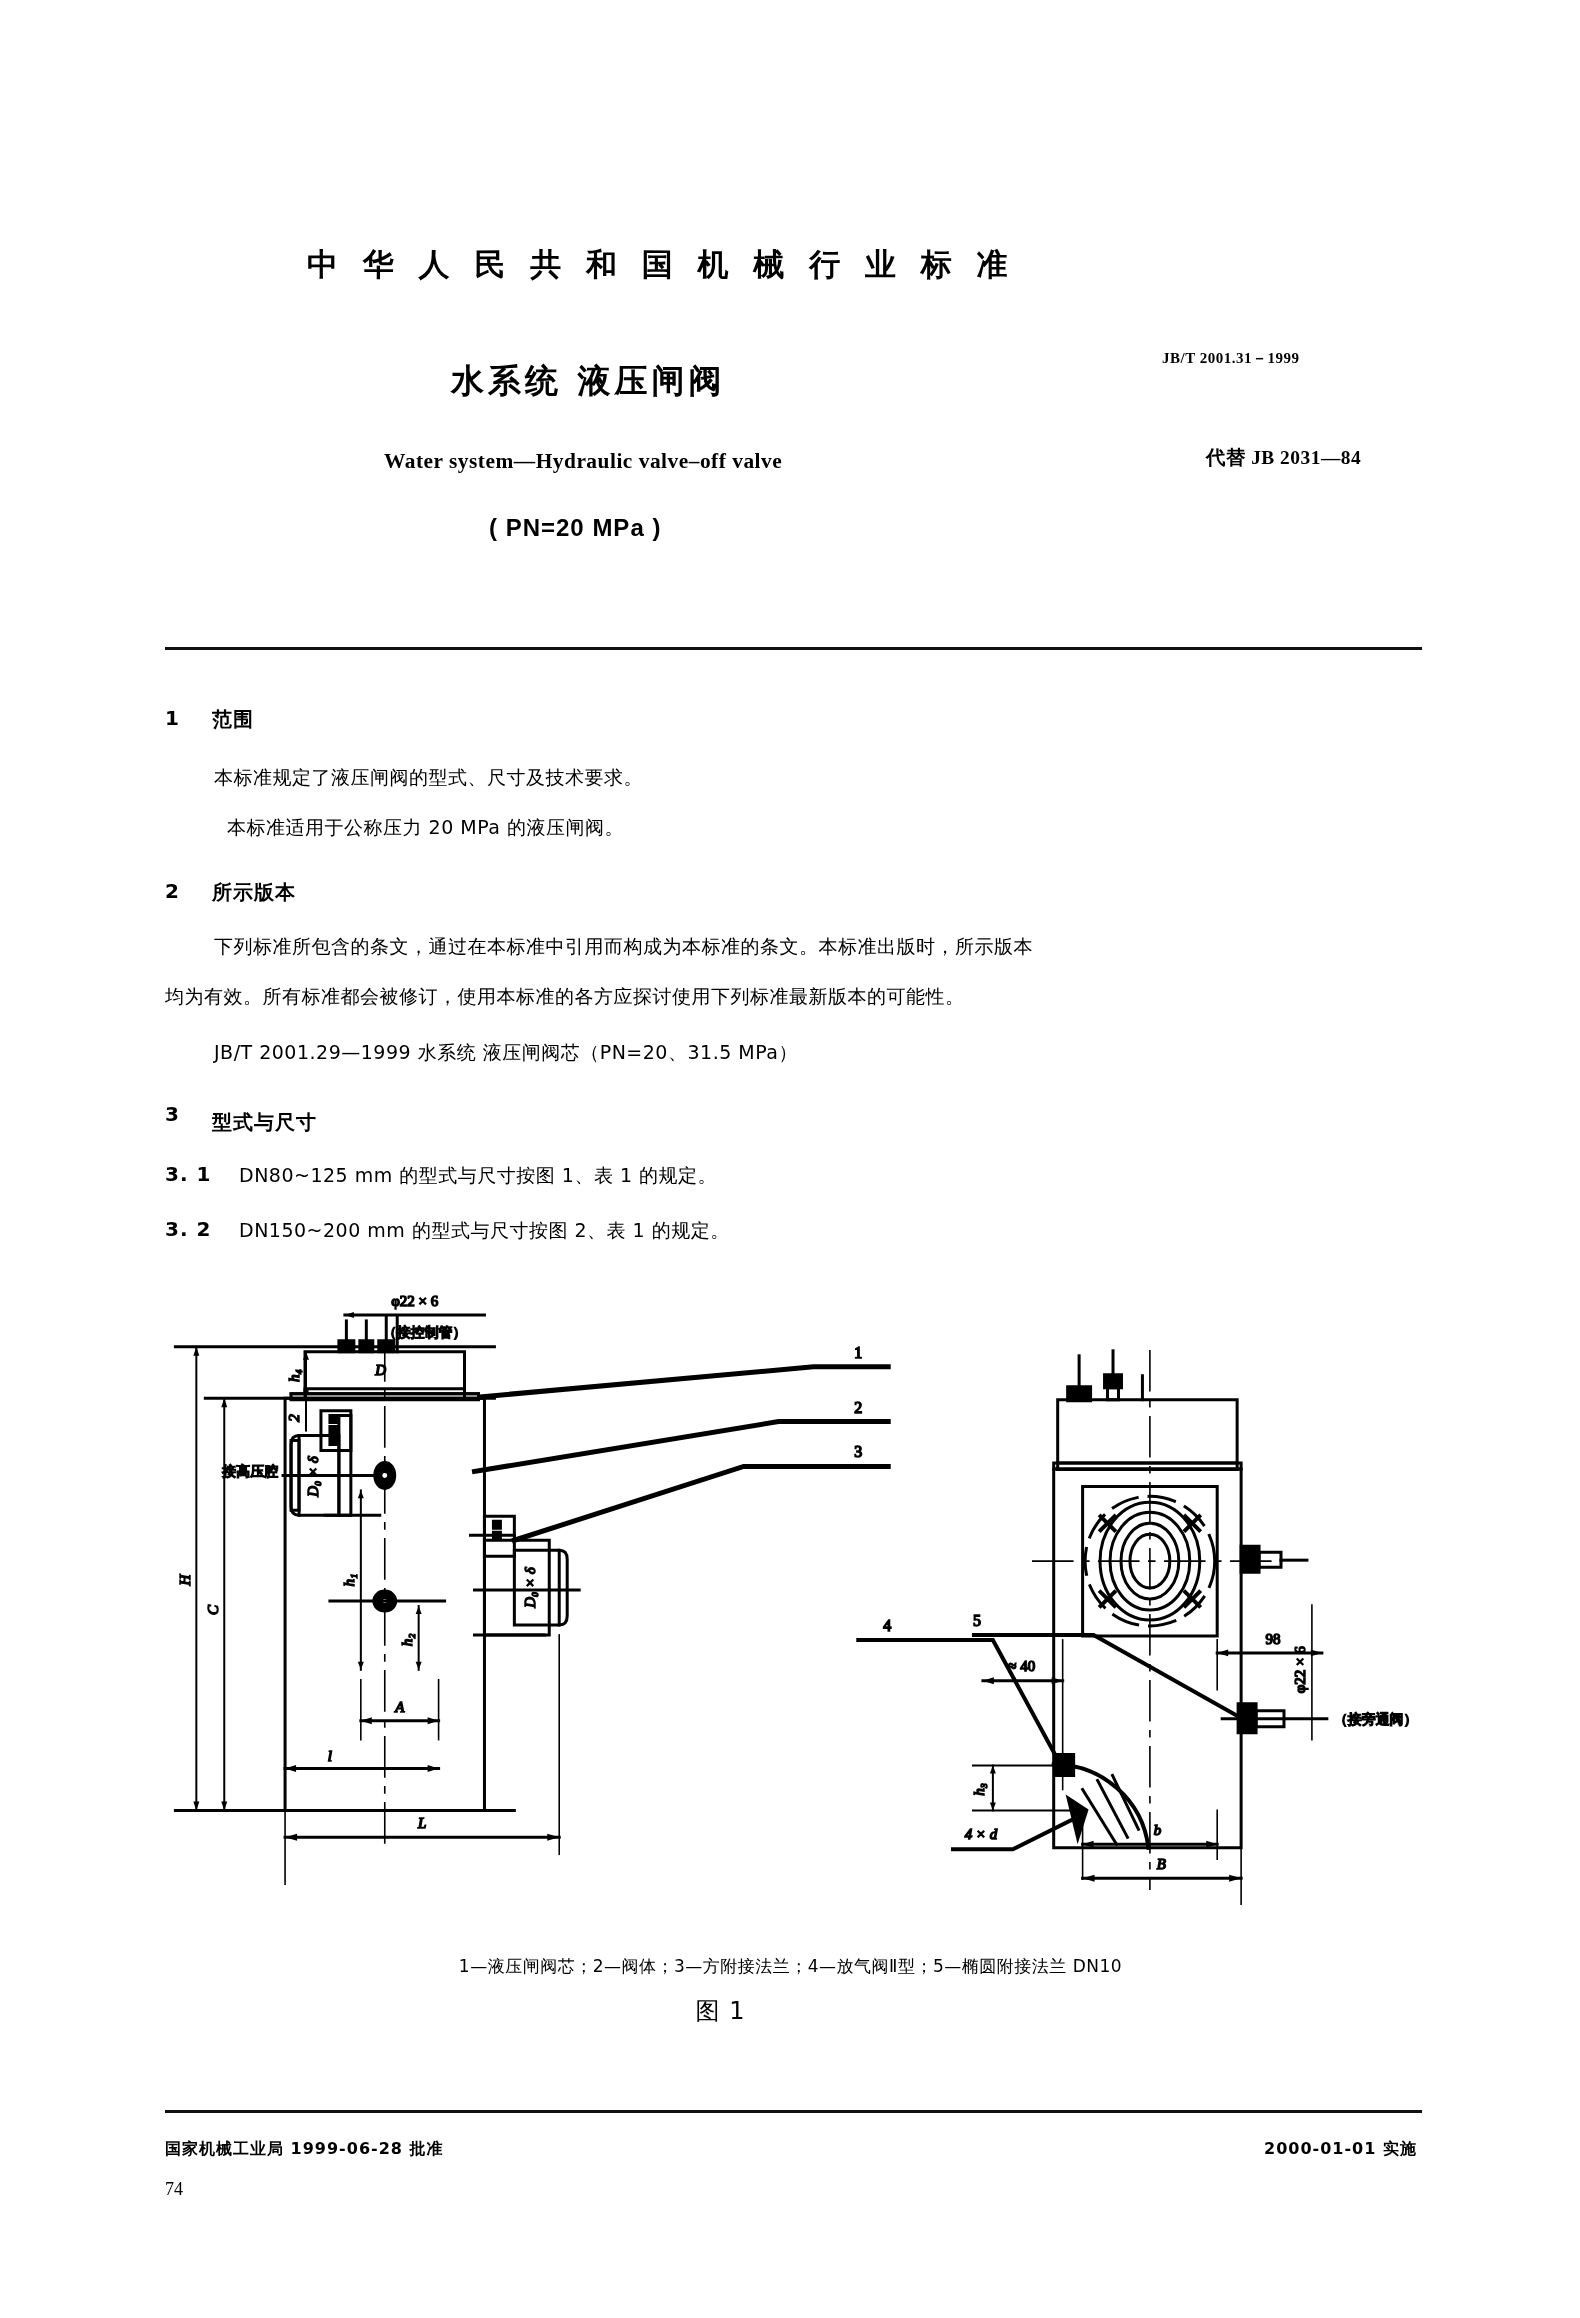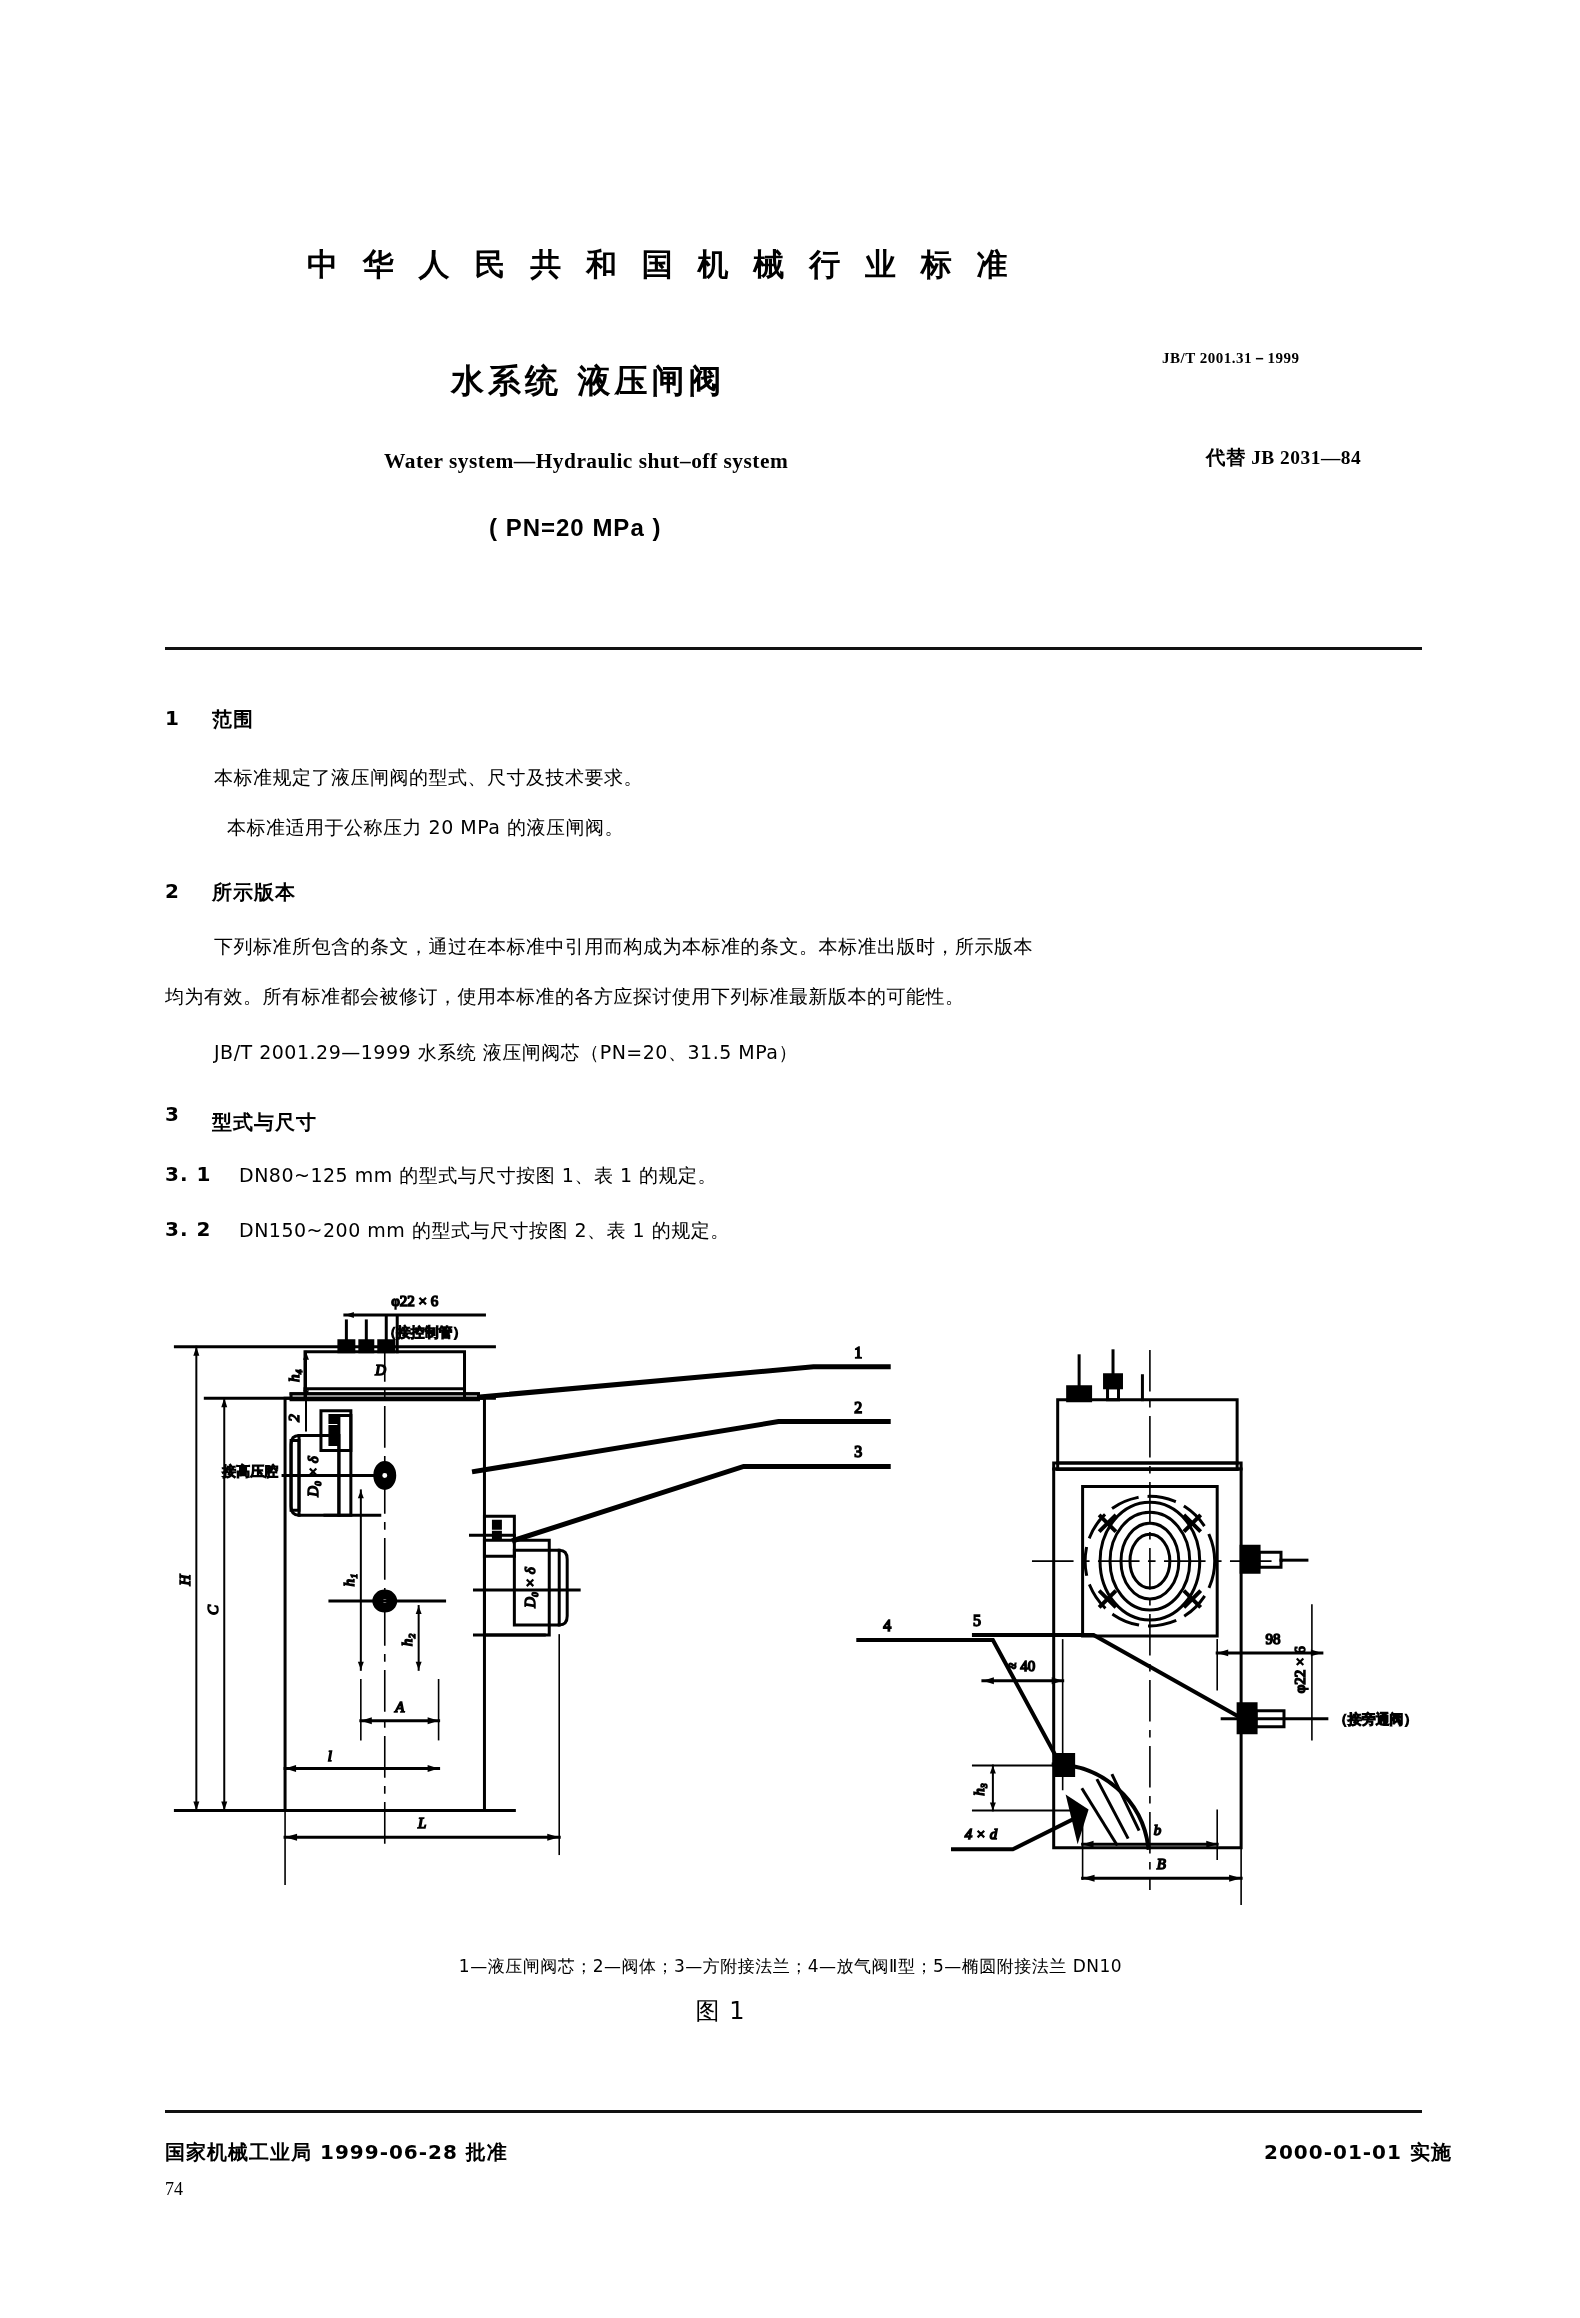--- a/index.html
+++ b/index.html
@@ -56,21 +56,21 @@
   .pser{
     position:absolute;
     font-family:"DejaVu Sans","Liberation Sans",sans-serif;
     font-size:19px;letter-spacing:0.5px;
   }
 
   
   .foot{
     position:absolute;
     font-family:"DejaVu Sans","Liberation Sans",sans-serif;
-    font-weight:bold;font-size:20px;letter-spacing:1px;
+    font-weight:bold;font-size:16px;letter-spacing:1px;
   }
   .pageno{
     position:absolute;left:165px;top:2179px;
     font-family:"Liberation Serif","DejaVu Serif",serif;
     font-size:18px;
   }
 
   
   #figure{position:absolute;left:165px;top:1291px;width:1257px;height:648px;}
   #figure svg{display:block;width:100%;height:100%;}
@@ -93,21 +93,21 @@
   line,path,polyline,circle,ellipse,rect{vector-effect:non-scaling-stroke;}
 </style>
 </head>
 <body>
 
 <div class="page">
 
   <div class="hdr-cn">中 华 人 民 共 和 国 机 械 行 业 标 准</div>
 
   <div class="title-cn">水系统   液压闸阀</div>
-  <div class="title-en">Water system—Hydraulic shut–off system</div>
+  <div class="title-en">Water system—Hydraulic valve–off valve</div>
   <div class="title-pn">( PN=20 MPa )</div>
 
   <div class="std-no">JB/T  2001.31－1999</div>
   <div class="std-rep">代替 JB 2031—84</div>
 
   <div class="rule" style="left:165px;top:647px;width:1257px;"></div>
 
   <div class="h2" style="left:165px;top:706px;">1</div>
   <div class="h2" style="left:212px;top:706px;">范围</div>
 

